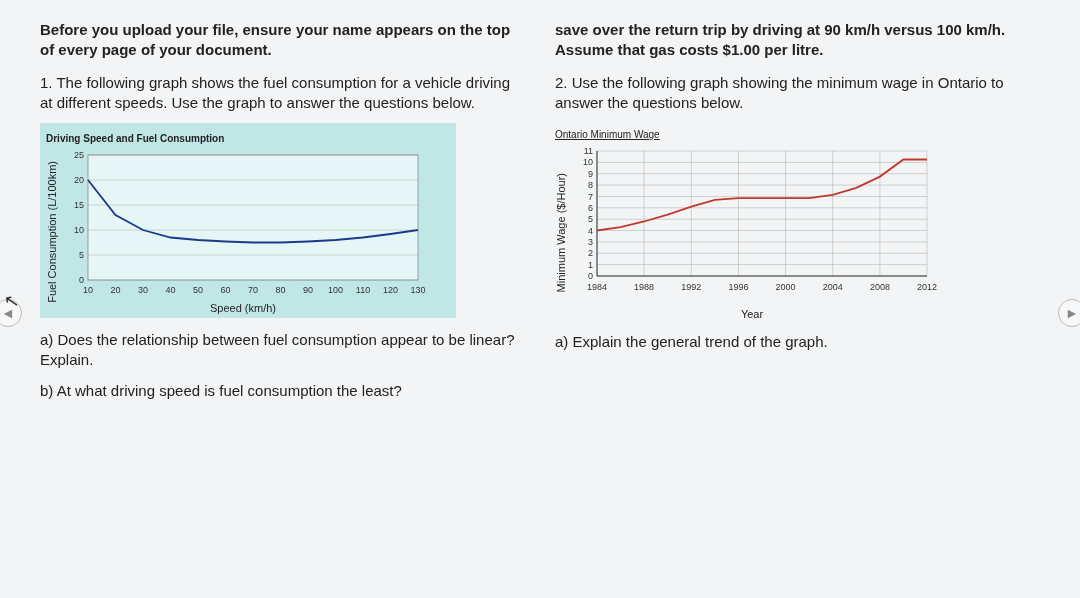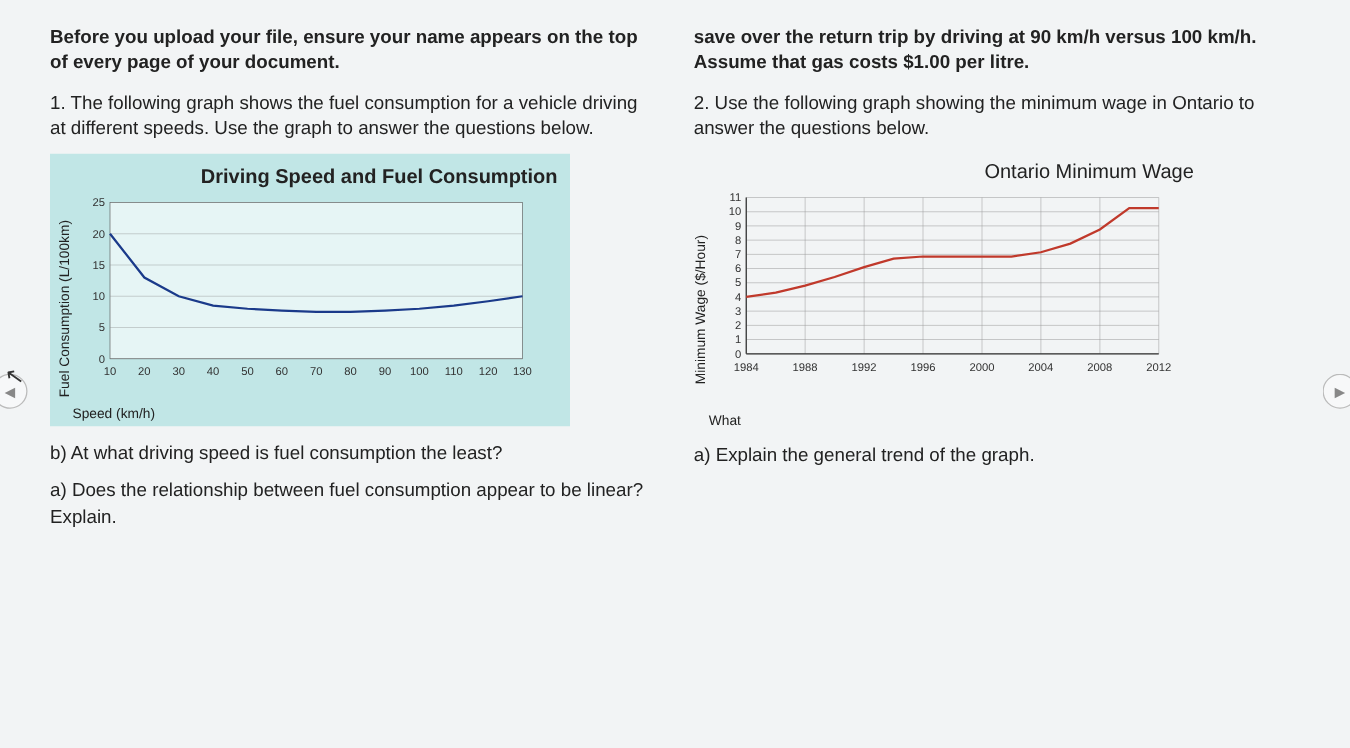--- a/index.html
+++ b/index.html
@@ -21,24 +21,24 @@
   .qhead .num { display:inline; }
   .sub { margin: 10px 0; line-height: 1.35; }
   .chart-box {
     margin: 6px 0 12px 0;
   }
   .chart1 {
     background: #c1e6e6;
     padding: 8px 10px 4px 6px;
     width: 400px;
   }
-  .chart-title { text-align:right; font-size:16px; margin:2px 0 6px 0; font-weight:bold;}
+  .chart-title { text-align:left; font-size:10px; margin:2px 0 6px 0; font-weight:bold;}
   .plot-wrap { display:flex; align-items:center; }
   .ylabel { writing-mode: vertical-rl; transform: rotate(180deg); font-size:11px; text-align:center; }
-  .xlabel { font-size:11px; text-align:left; margin-top:18px;}
+  .xlabel { font-size:11px; text-align:center; margin-top:2px;}
   svg { display:block; }
   .nav {
     position: fixed;
     top: 50%;
     width: 26px; height:26px;
     border-radius: 50%;
     border: 1px solid #bbb;
     background: rgba(255,255,255,0.4);
     display:flex; align-items:center; justify-content:center;
     color:#888;
@@ -112,34 +112,34 @@
             <text x="360" y="143">130</text>
           </g>
 
           <path d="M30,30 L57.5,65 L85,80 L112.5,87.5 L140,90 L167.5,91.5 L195,92.5 L222.5,92.5 L250,91.5 L277.5,90 L305,87.5 L332.5,84 L360,80" fill="none" stroke="#1a3a8a" stroke-width="1.8"></path>
         </svg>
         <div class="xlabel">Speed (km/h)</div>
       </div>
     </div>
   </div>
 
+  <div class="sub">a) Does the relationship between fuel consumption appear to be linear? Explain.</div>
   <div class="sub">b) At what driving speed is fuel consumption the least?</div>
-  <div class="sub">a) Does the relationship between fuel consumption appear to be linear? Explain.</div>
 </div>
 
 <div class="col">
   <div class="intro">save over the return trip by driving at 90 km/h versus 100 km/h. Assume that gas costs $1.00 per litre.</div>
 
   <div class="qhead">
     <span class="num">2.</span>
     <span>Use the following graph showing the minimum wage in Ontario to answer the questions below.</span>
   </div>
 
   <div class="chart-box chart2">
-    <div class="chart-title" style="font-weight:normal;">Ontario Minimum Wage</div>
+    <div class="chart-title" style="font-weight:normal;text-decoration:underline;">Ontario Minimum Wage</div>
     <div class="plot-wrap">
       <div class="ylabel">Minimum Wage ($/Hour)</div>
       <div>
         <svg width="370" height="160">
 
           <g stroke="#999" stroke-width="0.4">
 
             <line x1="30" y1="130" x2="360" y2="130"></line>
             <line x1="30" y1="118.6" x2="360" y2="118.6"></line>
             <line x1="30" y1="107.3" x2="360" y2="107.3"></line>
@@ -186,21 +186,21 @@
               <text x="124.3" y="144">1992</text>
             <text x="171.4" y="144">1996</text>
               <text x="218.6" y="144">2000</text>
               <text x="265.7" y="144">2004</text>
             <text x="312.9" y="144">2008</text>
               <text x="360" y="144">2012</text>
           </g>
 
           <path d="M30,84.5 L53.6,81.1 L77.1,75.5 L100.7,68.6 L124.3,60.7 L147.9,53.9 L171.4,52.2 L195,52.2 L218.6,52.2 L242.1,52.2 L265.7,48.8 L289.3,41.9 L312.9,30.6 L336.4,13.5 L360,13.5" fill="none" stroke="#c0392b" stroke-width="1.8"></path>
         </svg>
-        <div class="xlabel">What</div>
+        <div class="xlabel">Year</div>
       </div>
     </div>
   </div>
 
   <div class="sub">a) Explain the general trend of the graph.</div>
 </div>
 
 <div class="nav nav-left">◄</div>
 <div class="nav nav-right">►</div>
 <div class="cursor">↖</div>

